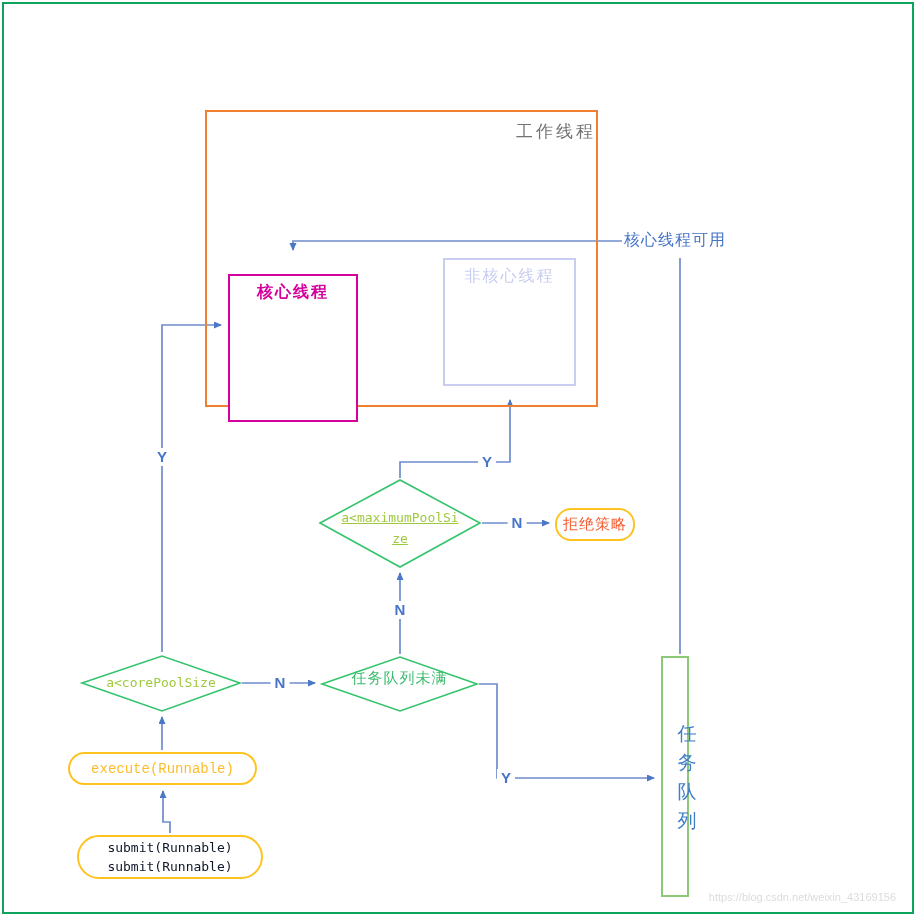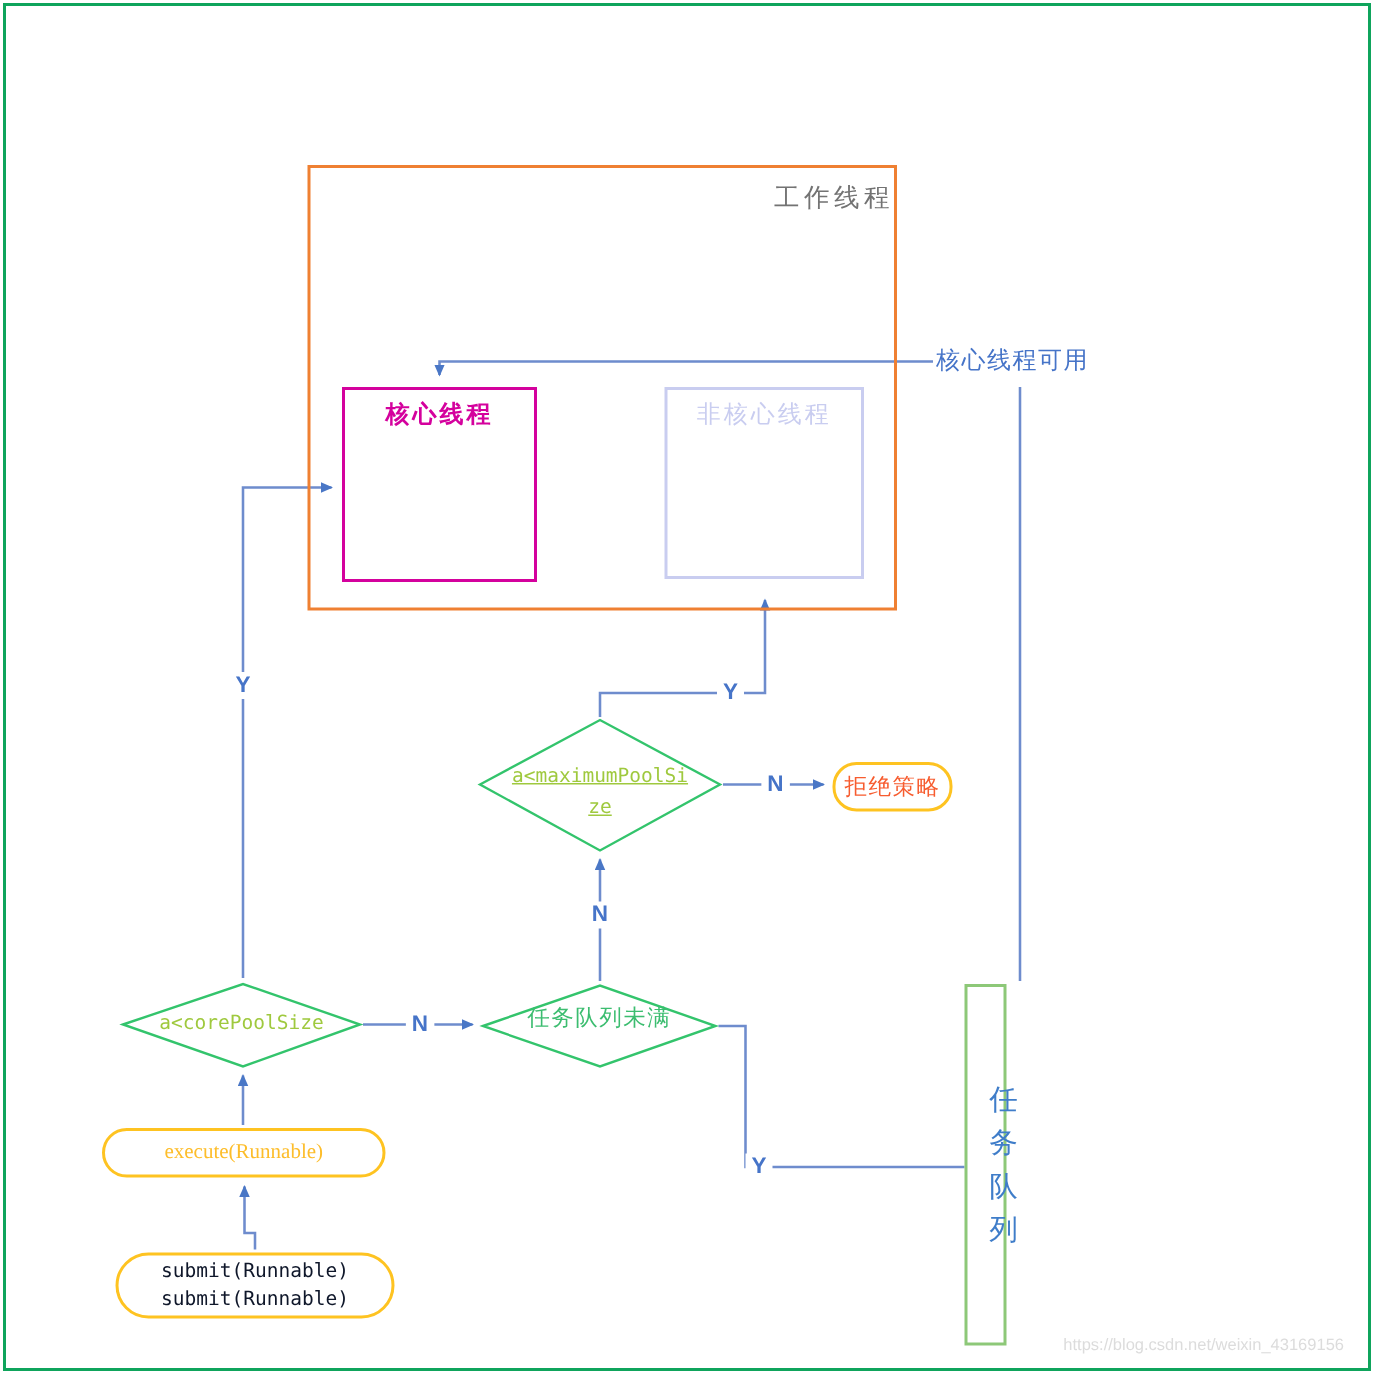--- a/index.html
+++ b/index.html
@@ -6,35 +6,35 @@
   #canvas{position:relative;width:917px;height:917px;background:#ffffff;overflow:hidden;}
   .frame{position:absolute;left:2px;top:2px;right:3px;bottom:3px;border:2px solid #0fa45c;pointer-events:none;}
   svg.layer{position:absolute;left:0;top:0;width:917px;height:917px;}
 
   .title{position:absolute;left:0;right:0;top:8px;text-align:center;color:#fb0207;
          font-size:19px;font-weight:bold;letter-spacing:1px;}
 
   .box{position:absolute;background:transparent;box-sizing:border-box;}
   .worker{left:205px;top:110px;width:393px;height:297px;border:2px solid #ef8032;}
   .worker .lbl{margin-top:8px;text-align:right;color:#737373;font-size:17px;letter-spacing:3px;}
-  .core{left:228px;top:258px;width:130px;height:130px;border:2px solid #d4019d;background:#fff;}
+  .core{left:228px;top:274px;width:130px;height:148px;border:2px solid #d4019d;background:#fff;}
   .core .lbl{margin-top:6px;text-align:center;color:#d4019d;font-size:16px;font-weight:bold;letter-spacing:2px;}
   .noncore{left:443px;top:258px;width:133px;height:128px;border:2px solid #c9cdf0;background:#fff;}
   .noncore .lbl{margin-top:6px;text-align:center;color:#c9cdf0;font-size:16px;letter-spacing:2px;}
-  .queue{left:643px;top:656px;width:26px;height:241px;border:2px solid #8dc878;background:#fff;
+  .queue{left:661px;top:656px;width:26px;height:241px;border:2px solid #8dc878;background:#fff;
          display:flex;align-items:center;justify-content:center;padding-left:24px;}
   .queue .lbl{width:20px;color:#3f7dc9;font-size:19px;line-height:29px;text-align:center;
               word-break:break-all;letter-spacing:0;}
 
   .pill{position:absolute;border:2px solid #fec321;background:#fff;display:flex;flex-direction:column;
         align-items:center;justify-content:center;box-sizing:border-box;}
   .reject{left:555px;top:508px;width:80px;height:33px;border-radius:16px;}
   .reject .lbl{color:#f75c2f;font-size:15px;letter-spacing:1px;}
   .execute{left:68px;top:752px;width:189px;height:33px;border-radius:17px;}
-  .execute .lbl{color:#fdbd2a;font-size:14px;font-family:Liberation Serif, serif;}
+  .execute .lbl{color:#fdbd2a;font-size:14px;font-family:Liberation Mono, monospace;}
   .submit{left:77px;top:835px;width:186px;height:44px;border-radius:22px;}
   .submit .lbl{color:#0f172a;font-size:13px;line-height:19px;font-family:"DejaVu Sans Mono",monospace;text-align:center;}
 
   .dlabel{position:absolute;text-align:center;pointer-events:none;}
   .d-core{left:82px;top:675px;width:158px;color:#9fc93e;font-size:13px;font-family:"DejaVu Sans Mono",monospace;}
   .d-queuefull{left:322px;top:669px;width:155px;color:#3cbd70;font-size:15px;letter-spacing:1px;}
   .d-max{left:320px;top:507px;width:160px;color:#9fc93e;font-size:13px;line-height:21px;font-family:"DejaVu Sans Mono",monospace;text-decoration:underline;}
 
   .elabel{position:absolute;transform:translate(-50%,-50%);background:#fff;color:#4674c8;
           font-size:15px;font-weight:bold;padding:0 4px;line-height:18px;}

